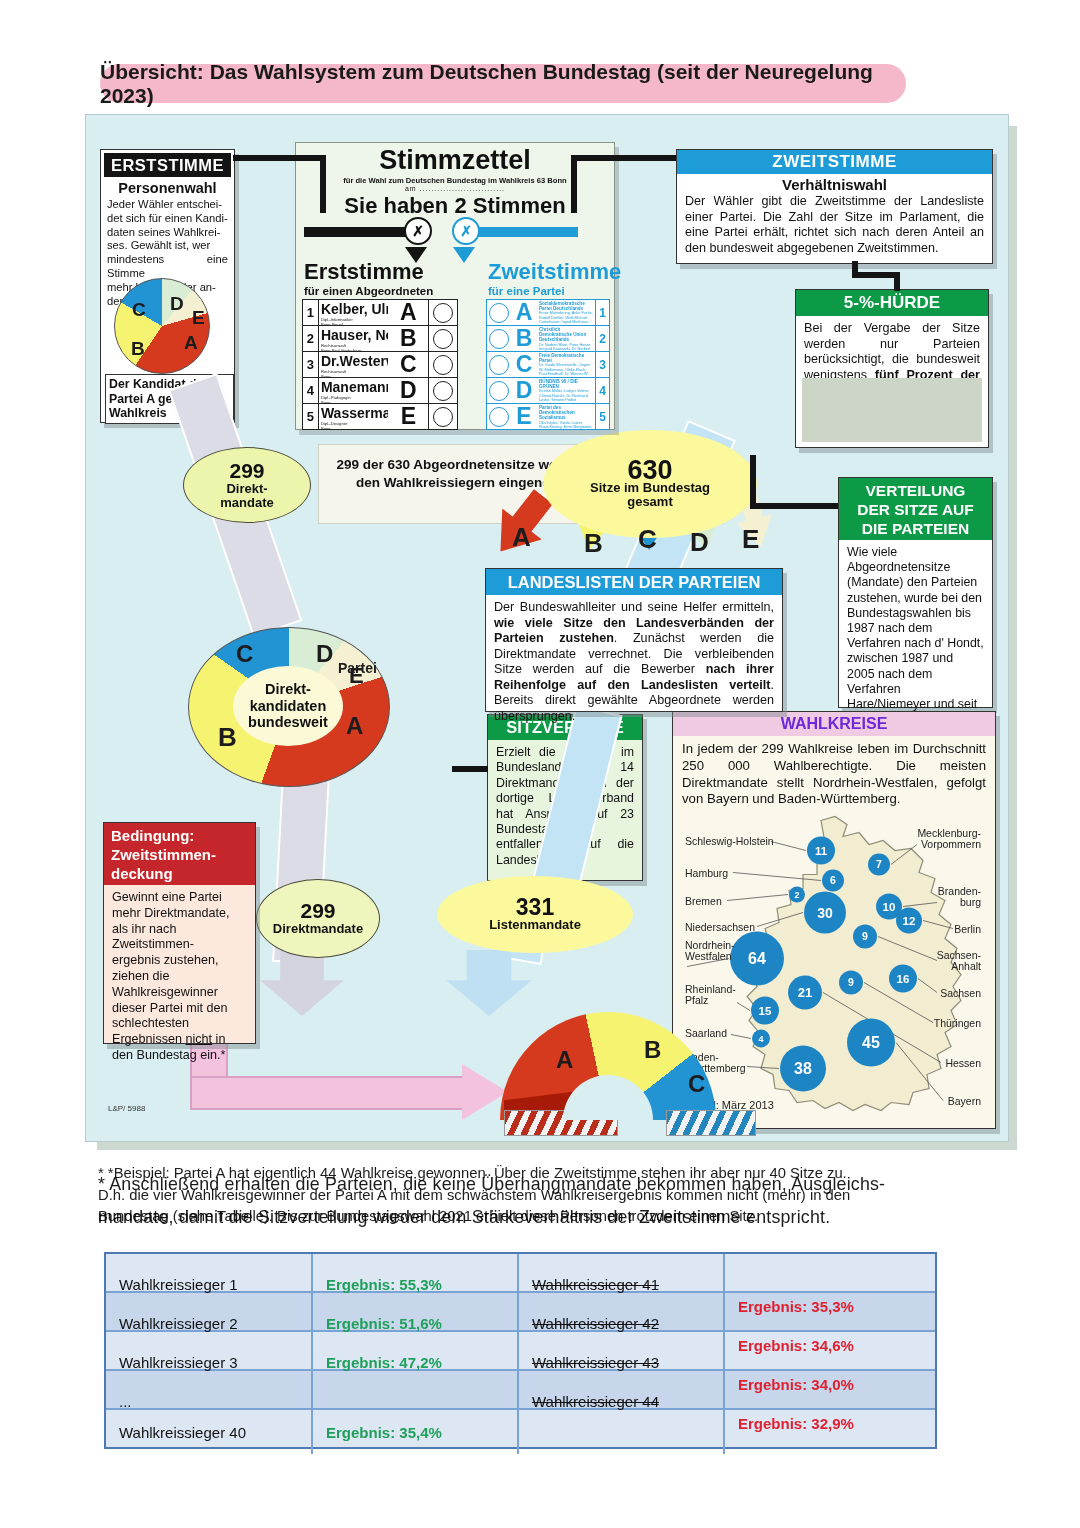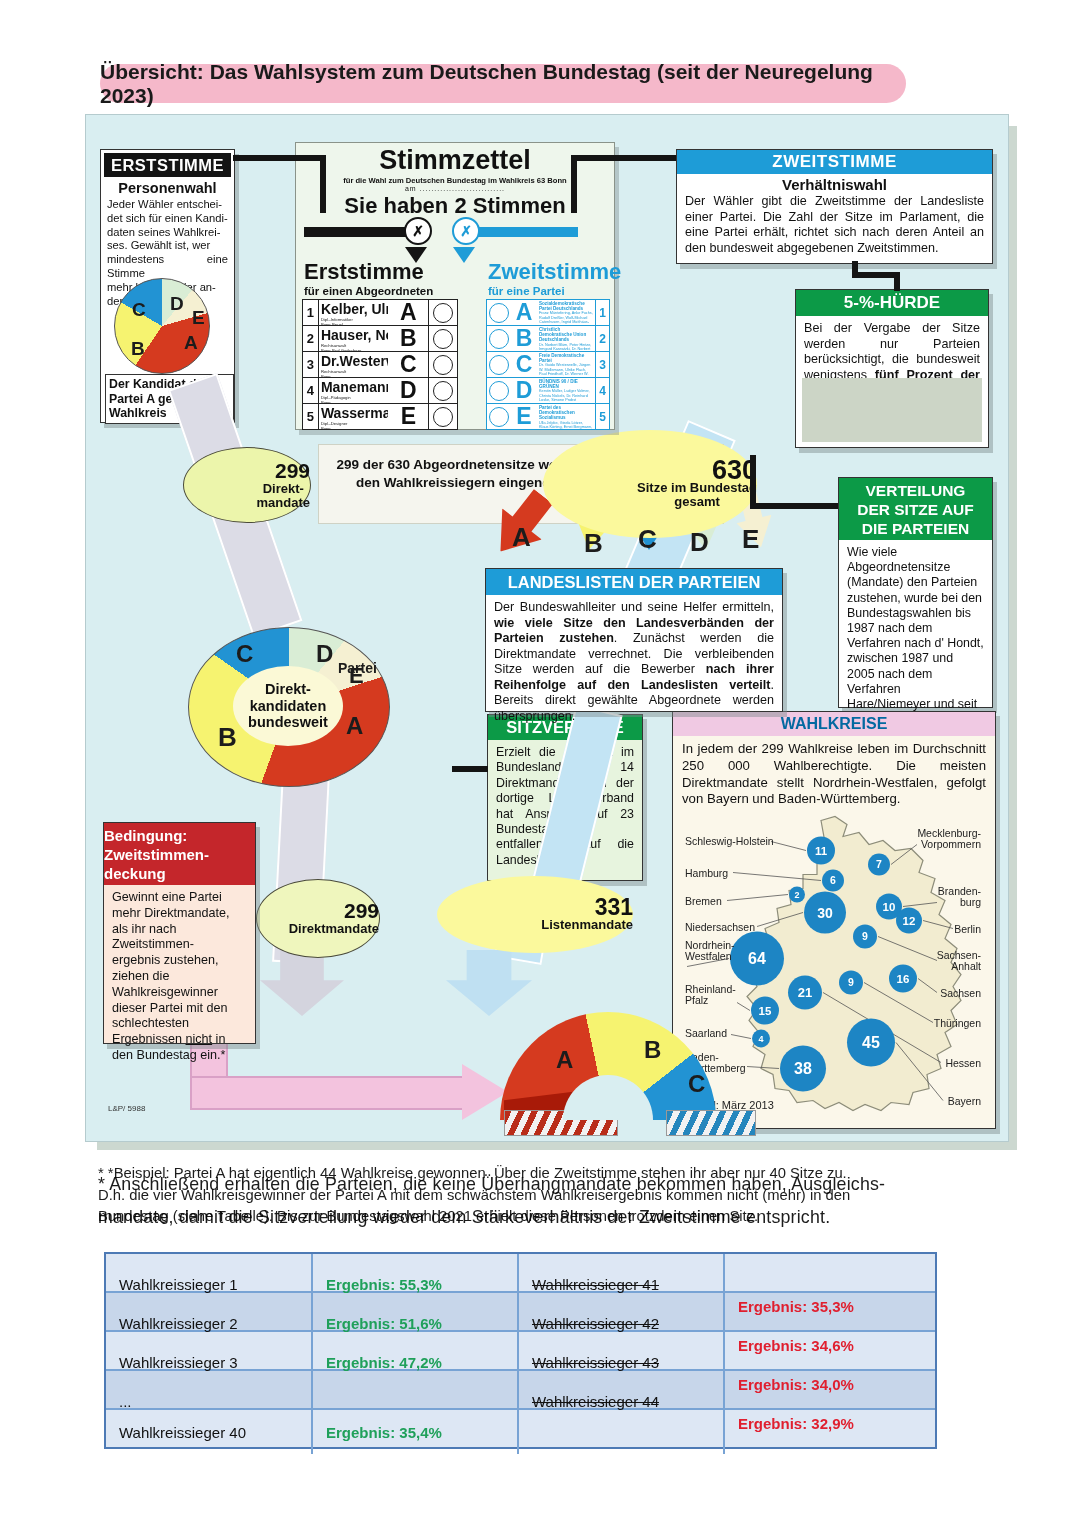--- a/index.html
+++ b/index.html
@@ -74,21 +74,21 @@
   .zweit .hdr{height:24px;background:var(--accent-blue);font-size:17px;letter-spacing:.5px;}
   .zweit-sub{text-align:center;font-weight:bold;font-size:15px;margin:2px 0 1px;}
   .huerde{left:795px;top:289px;width:192px;height:157px;}
   .huerde .hdr{height:26px;background:var(--accent-green);font-size:17px;}
   .huerde-patch{position:absolute;left:6px;right:6px;bottom:5px;height:64px;background:#ccd5c6;}
   
   .white-band{position:absolute;left:318px;top:444px;width:404px;height:78px;background:#f5f5ee;
     border:1px solid #cfd2c5;z-index:2;}
   .band-text{position:absolute;left:330px;top:456px;width:290px;text-align:center;font-weight:bold;
     font-size:13.5px;line-height:18px;z-index:3;}
-  .oval{position:absolute;border-radius:50%;display:flex;flex-direction:column;align-items:flex-end;
+  .oval{position:absolute;border-radius:50%;display:flex;flex-direction:column;align-items:center;
     justify-content:center;text-align:center;z-index:4;font-weight:bold;}
   .oval .v{font-size:21px;line-height:22px;}
   .oval .l{font-size:13px;line-height:14.5px;}
   .oval1{left:183px;top:447px;width:126px;height:74px;background:#ecf5ab;border:1px solid #4a4a3a;}
   .oval630{left:543px;top:430px;width:214px;height:108px;background:var(--oval-yellow);}
   .oval630 .v{font-size:27px;}
   .oval2{left:256px;top:879px;width:122px;height:77px;background:#eff6bd;border:1px solid #4a4a3a;}
   .oval331{left:437px;top:876px;width:196px;height:77px;background:var(--oval-yellow);}
   .oval331 .v{font-size:23px;}
   .flow-arrow{position:absolute;z-index:2;clip-path:polygon(26% 0,74% 0,74% 50%,100% 50%,50% 100%,0 50%,26% 50%);}
@@ -106,25 +106,25 @@
   .donut{position:absolute;left:188px;top:627px;width:200px;height:158px;border-radius:50%;z-index:3;
     border:1px solid #555;
     background:conic-gradient(var(--party-d) 0 40deg,var(--party-e) 40deg 72deg,var(--party-a) 72deg 200deg,
                var(--party-b) 200deg 305deg,var(--party-c) 305deg 360deg);}
   .donut-center{position:absolute;left:233px;top:666px;width:110px;height:80px;border-radius:50%;
     background:#fbf9d6;z-index:4;display:flex;align-items:center;justify-content:center;text-align:center;
     font-weight:bold;font-size:14.5px;line-height:16.5px;}
   
   .beding{left:103px;top:822px;width:151px;height:220px;background:#fcе;background:#fce8dc;z-index:5;}
   .beding .hdr{height:62px;background:#c4262b;font-size:15px;line-height:19px;justify-content:flex-start;
-    padding-left:0;text-align:left;}
+    padding-left:7px;text-align:left;}
   .beding .body-txt{font-size:12.6px;line-height:15.8px;text-align:left;}
   
   .wahl{left:672px;top:711px;width:322px;height:416px;background:#fbf7ea;}
-  .wahl .hdr{height:24px;background:#f0c9e3;color:#0369a1;font-size:16px;}
+  .wahl .hdr{height:24px;background:#f0c9e3;color:#6d28d9;font-size:16px;}
   .wahl .body-txt{font-size:13.2px;line-height:16.8px;padding:5px 9px 2px;}
   .map-wrap{position:absolute;left:10px;top:100px;width:300px;height:305px;}
   .map-wrap svg{width:100%;height:100%;}
   
   .parl{position:absolute;left:500px;top:1012px;width:216px;height:108px;z-index:3;
     border-radius:50% 50% 0 0/100% 100% 0 0;
     background:conic-gradient(from 270deg at 50% 100%,var(--party-a) 0 78deg,var(--party-b) 78deg 142deg,
                var(--party-c) 142deg 180deg,transparent 180deg);}
   .parl-hole{position:absolute;left:563px;top:1075px;width:90px;height:45px;z-index:4;
     border-radius:90px 90px 0 0;background:var(--poster-bg);}

